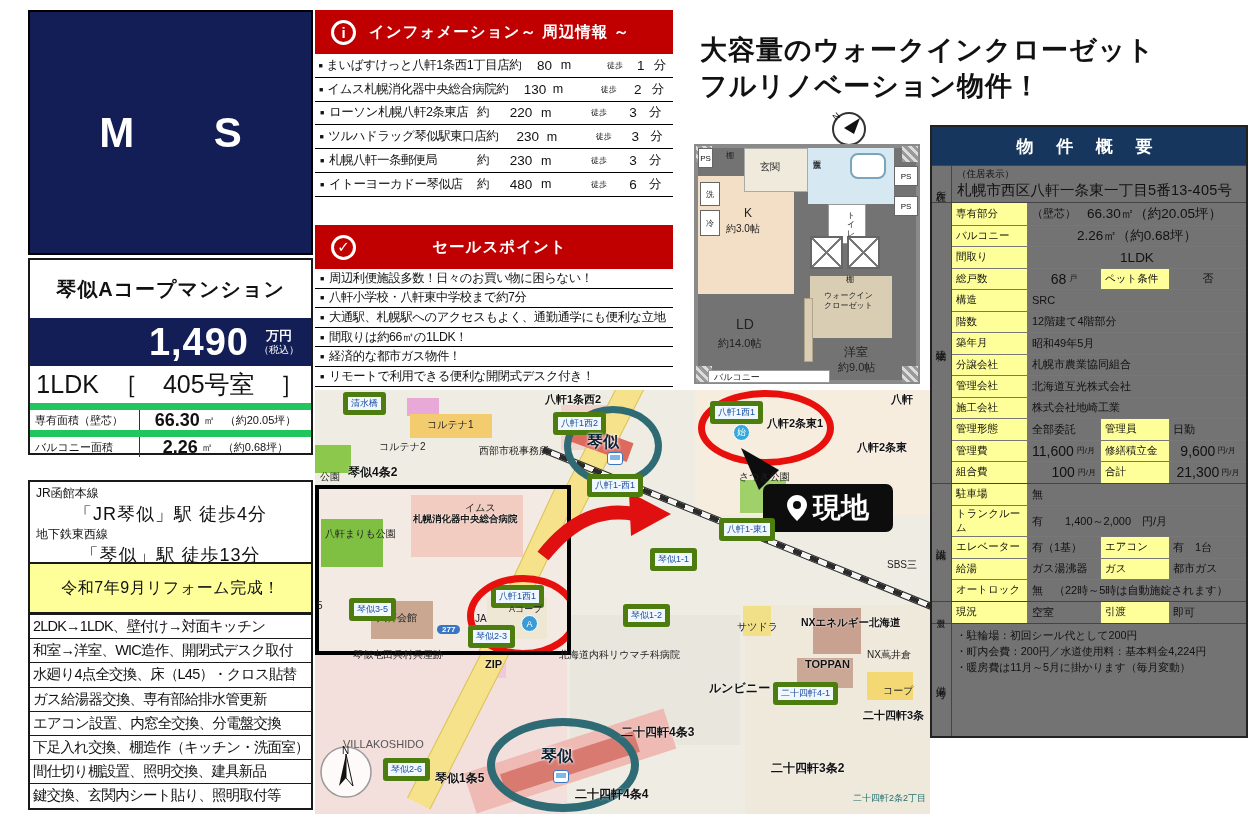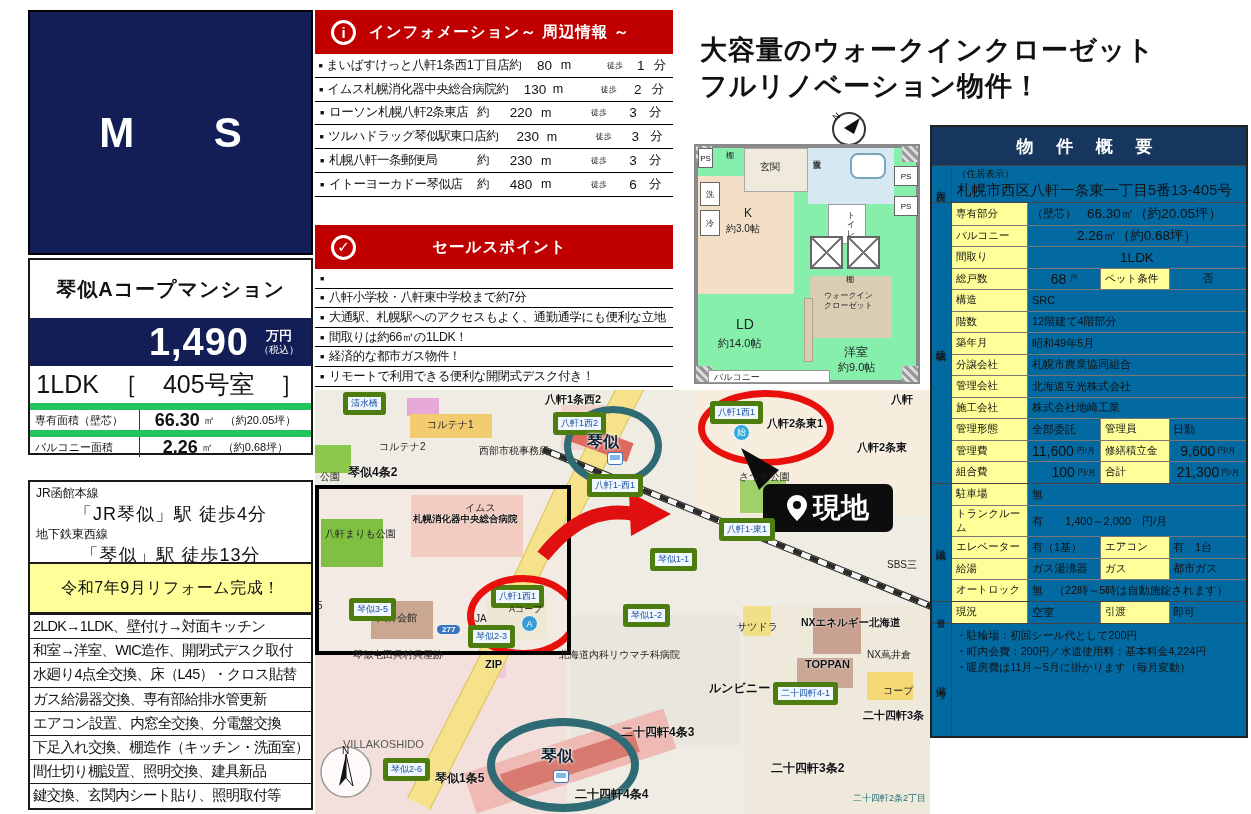--- a/index.html
+++ b/index.html
@@ -67,21 +67,21 @@
   .i-wk { width:26px; font-size:8px;margin-left:32px; }
   .i-mn { width:32px; text-align:center; font-size:13.5px; }
   .i-fn { width:24px; }
   .sales-row { display:flex; align-items:center; height:19.6px; border-bottom:1.3px solid #000; font-size:12.3px; letter-spacing:-0.4px; white-space:nowrap; }
 
   
   .headline { left:700px; top:32px; width:495px; text-align:left; font-size:27px; font-weight:600; line-height:1.35; letter-spacing:1px; }
 
   
   .fp { left:692px; top:110px; width:234px; height:278px; }
-  .fp-plan { position:absolute; left:2px; top:34px; width:226px; height:240px; background:#86efac; border:4px solid #8a8a8a; }
+  .fp-plan { position:absolute; left:2px; top:34px; width:226px; height:240px; background:#737373; border:4px solid #8a8a8a; }
   .fp-room { position:absolute; }
   .fp-lab { position:absolute; font-size:10px; color:#222; white-space:nowrap; }
   .fp-lab.v { writing-mode:vertical-rl; text-orientation:upright; }
   .fp-corner { position:absolute; width:16px; height:16px; background:repeating-linear-gradient(45deg,#9a9a9a 0 3px,#dcdcdc 3px 6px); }
   .fp-xbox { position:absolute; width:33px; height:33px; border:2px solid #666; background:
       linear-gradient(45deg,transparent 47%,#777 47%,#777 53%,transparent 53%),
       linear-gradient(135deg,transparent 47%,#777 47%,#777 53%,transparent 53%), #fff; }
   .fp-small-box { position:absolute; border:1.5px solid #666; background:#fff; font-size:8px; display:flex; align-items:center; justify-content:center; }
   .compass { position:absolute; }
 
@@ -112,21 +112,21 @@
   .station-icon { position:absolute; width:16px; height:13px; background:#fff; border:1.5px solid #3A75C4; border-radius:3px; }
   .station-icon::after { content:""; position:absolute; left:2px; top:2px; right:2px; height:5px; background:#7FB7E8; }
   .circle { position:absolute; border-radius:50%; }
   .inset { position:absolute; left:0; top:95px; width:256px; height:170px; border:4px solid #000; background:#F4EAE4; overflow:hidden; }
   .genchi {
     position:absolute; left:448px; top:94px; width:130px; height:48px; background:#0d0d0d; border-radius:7px;
     color:#fff; display:flex; align-items:center; justify-content:center; gap:6px; font-size:28px; font-weight:bold;
   }
 
   
-  .ov { left:930px; top:125px; width:318px; border:2px solid #222; background:#0369a1; font-size:11px; }
+  .ov { left:930px; top:125px; width:318px; border:2px solid #222; background:#737373; font-size:11px; }
   .ov-header { height:38px; background:#17365D; color:#fff; display:flex; align-items:center; justify-content:center; font-size:17px; font-weight:bold; letter-spacing:9px; }
   .ov-group { display:flex; border-top:1px solid #444; }
   .ov-gl { width:20px; flex:none; display:flex; align-items:center; justify-content:center; writing-mode:vertical-rl; text-orientation:upright; font-size:10.5px; border-right:1px solid #444; letter-spacing:2px; }
   .ov-rows { flex:1; display:flex; flex-direction:column; }
   .ov-row { display:flex; min-height:21.5px; border-top:1px solid #777; align-items:stretch; }
   .ov-row:first-child { border-top:none; }
   .ov-l  { width:76px; flex:none; background:#FFFF99; padding:1px 4px; display:flex; align-items:center; border-right:1px solid #777; font-size:10.5px; }
   .ov-v  { flex:1; padding:1px 4px; display:flex; align-items:center; gap:3px; }
   .ov-v.center { justify-content:center; }
   .ov-l2 { width:70px; flex:none; background:#FFFF99; padding:1px 4px; display:flex; align-items:center; border-left:1px solid #777; border-right:1px solid #777; font-size:10.5px; }
@@ -266,20 +266,21 @@
   </div>
 </div>
 
 <div class="abs sec" style="top:225px;">
   <div class="sec-header">
     <span class="sec-icon">✓</span>
     <span class="sec-title">セールスポイント</span>
   </div>
   <div class="sales-row">
       <span class="i-b">■</span>
+      <span>周辺利便施設多数！日々のお買い物に困らない！</span>
     </div>
   <div class="sales-row">
       <span class="i-b">■</span>
       <span>八軒小学校・八軒東中学校まで約7分</span>
     </div>
   <div class="sales-row">
       <span class="i-b">■</span>
       <span>大通駅、札幌駅へのアクセスもよく、通勤通学にも便利な立地</span>
     </div>
   <div class="sales-row">

